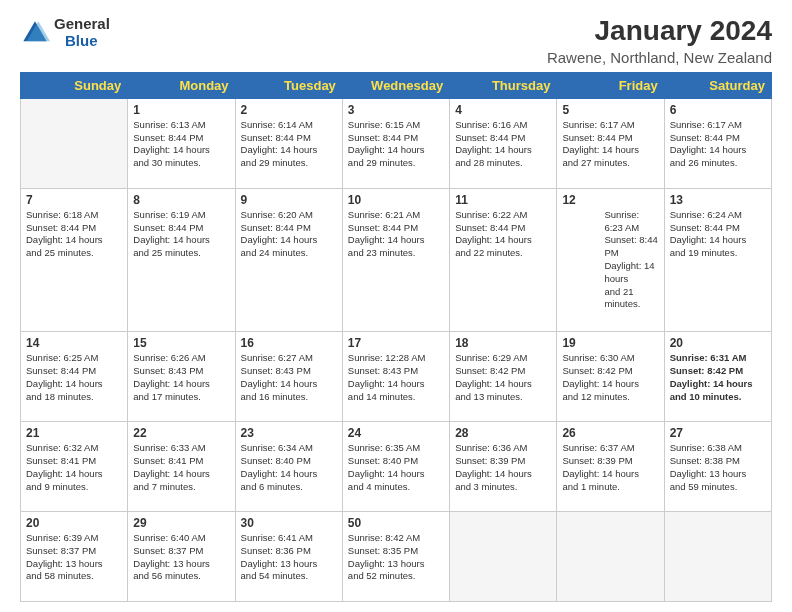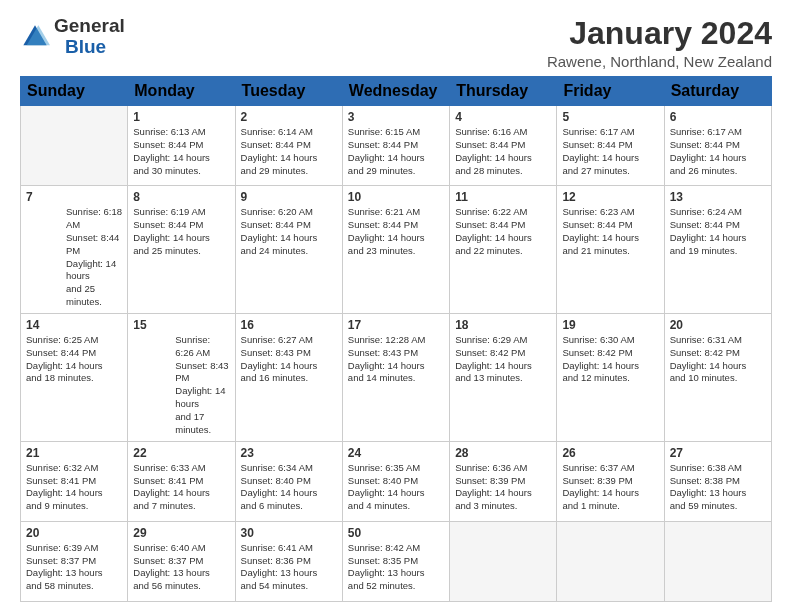--- a/index.html
+++ b/index.html
@@ -25,56 +25,56 @@
     }
     .logo {
       display: flex;
       align-items: center;
       gap: 0px;
     }
     .logo-text {
       display: flex;
       flex-direction: column;
       font-weight: bold;
-      font-size: 19px;
+      font-size: 15px;
       line-height: 1.1;
     }
     .logo-general { color: #333; }
     .logo-blue { color: #1a5fa8; margin-left: 11px; }
     .logo-icon {
       width: 30px;
       height: 30px;
       margin-right: 4px;
     }
     .title-block {
       text-align: right;
     }
     .month-title {
-      font-size: 32px;
+      font-size: 28px;
       font-weight: bold;
       color: #333;
       line-height: 1.1;
     }
     .location {
       font-size: 15px;
       color: #555;
       margin-top: 2px;
     }
     .calendar {
       flex: 1;
       border-collapse: collapse;
       width: 100%;
       table-layout: fixed;
     }
     .calendar th {
       background-color: #2e6db4;
-      color: #000000;
-      text-align: left;
+      color: #fde047;
+      text-align: right;
       padding: 5px 6px;
-      font-size: 16px;
+      font-size: 13px;
       font-weight: bold;
       border: 1px solid #2e6db4;
     }
     .calendar td {
       vertical-align: top;
       border: 1px solid #ccc;
       padding: 4px 5px;
       font-size: 10px;
       color: #333;
       height: 80px;
@@ -178,21 +178,21 @@
             <span class="day-number">6</span>
             <div class="day-info" style="white-space: pre-line;">Sunrise: 6:17 AM
 Sunset: 8:44 PM
 Daylight: 14 hours
 and 26 minutes.</div>
           </td>
         </tr>
         <tr class="row-even">
           <td>
             <span class="day-number">7</span>
-            <div class="day-info" style="white-space: pre-line; margin-left: 40px;">Sunrise: 6:18 AM
+            <div class="day-info" style="white-space: pre-line;">Sunrise: 6:18 AM
 Sunset: 8:44 PM
 Daylight: 14 hours
 and 25 minutes.</div>
           </td>
           <td>
             <span class="day-number">8</span>
             <div class="day-info" style="white-space: pre-line;">Sunrise: 6:19 AM
 Sunset: 8:44 PM
 Daylight: 14 hours
 and 25 minutes.</div>
@@ -213,21 +213,21 @@
           </td>
           <td>
             <span class="day-number">11</span>
             <div class="day-info" style="white-space: pre-line;">Sunrise: 6:22 AM
 Sunset: 8:44 PM
 Daylight: 14 hours
 and 22 minutes.</div>
           </td>
           <td>
             <span class="day-number">12</span>
-            <div class="day-info" style="white-space: pre-line;">Sunrise: 6:23 AM
+            <div class="day-info" style="white-space: pre-line; margin-left: 42px;">Sunrise: 6:23 AM
 Sunset: 8:44 PM
 Daylight: 14 hours
 and 21 minutes.</div>
           </td>
           <td>
             <span class="day-number">13</span>
             <div class="day-info" style="white-space: pre-line;">Sunrise: 6:24 AM
 Sunset: 8:44 PM
 Daylight: 14 hours
 and 19 minutes.</div>
@@ -236,21 +236,21 @@
         <tr class="row-odd">
           <td>
             <span class="day-number">14</span>
             <div class="day-info" style="white-space: pre-line;">Sunrise: 6:25 AM
 Sunset: 8:44 PM
 Daylight: 14 hours
 and 18 minutes.</div>
           </td>
           <td>
             <span class="day-number">15</span>
-            <div class="day-info" style="white-space: pre-line; margin-left: 42px;">Sunrise: 6:26 AM
+            <div class="day-info" style="white-space: pre-line;">Sunrise: 6:26 AM
 Sunset: 8:43 PM
 Daylight: 14 hours
 and 17 minutes.</div>
           </td>
           <td>
             <span class="day-number">16</span>
             <div class="day-info" style="white-space: pre-line;">Sunrise: 6:27 AM
 Sunset: 8:43 PM
 Daylight: 14 hours
 and 16 minutes.</div>
@@ -271,21 +271,21 @@
           </td>
           <td>
             <span class="day-number">19</span>
             <div class="day-info" style="white-space: pre-line;">Sunrise: 6:30 AM
 Sunset: 8:42 PM
 Daylight: 14 hours
 and 12 minutes.</div>
           </td>
           <td>
             <span class="day-number">20</span>
-            <div class="day-info" style="white-space: pre-line;">Sunrise: 6:31 AM
+            <div class="day-info" style="white-space: pre-line; font-weight: bold;">Sunrise: 6:31 AM
 Sunset: 8:42 PM
 Daylight: 14 hours
 and 10 minutes.</div>
           </td>
         </tr>
         <tr class="row-even">
           <td>
             <span class="day-number">21</span>
             <div class="day-info" style="white-space: pre-line;">Sunrise: 6:32 AM
 Sunset: 8:41 PM

